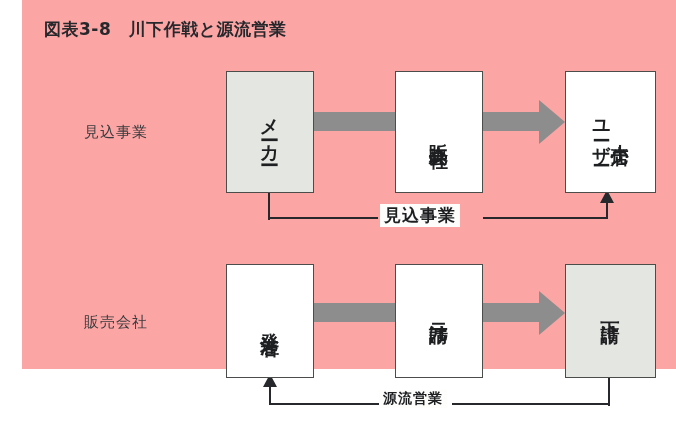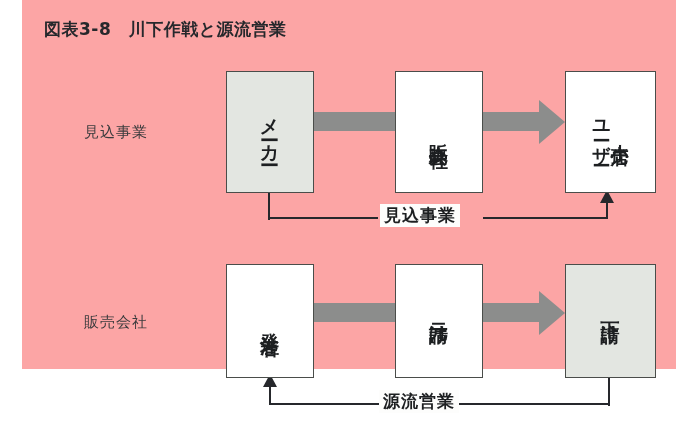--- a/index.html
+++ b/index.html
@@ -150,21 +150,21 @@
     left: 241px; top: 374px;
     width: 0; height: 0;
     border-left: 7px solid transparent;
     border-right: 7px solid transparent;
     border-bottom: 13px solid #26282c;
     z-index: 3;
   }
   #fb2-text {
     position: absolute;
     left: 357px; top: 390px;
-    font-size: 17px;
+    font-size: 14px;
     font-weight: bold;
     color: #1d1f21;
     letter-spacing: 1px;
     background: #fdfdfc;
     padding: 0 4px;
     z-index: 4;
     white-space: nowrap;
   }
 </style>
 </head>

